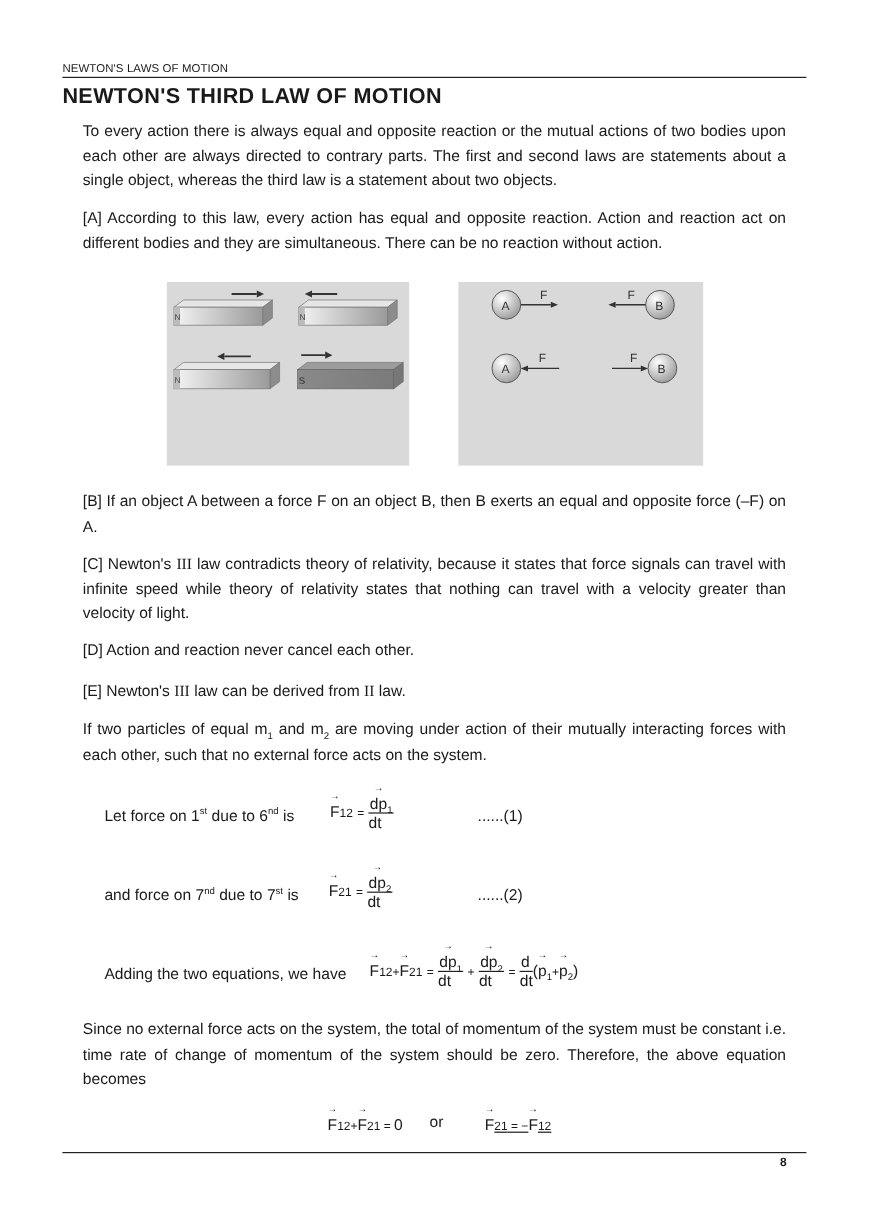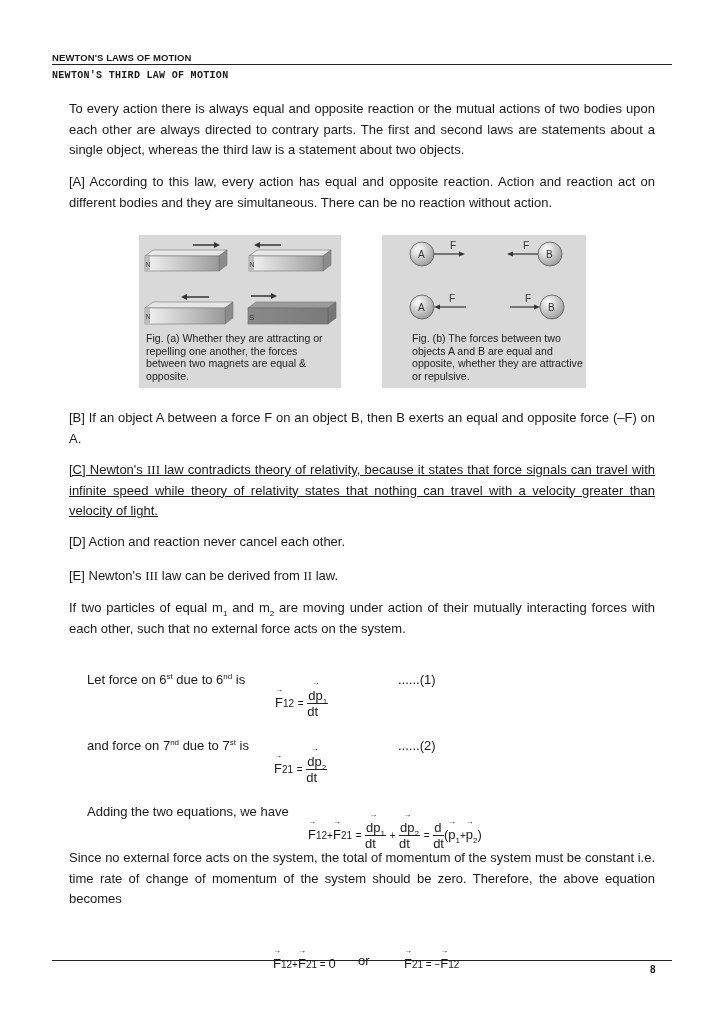--- a/index.html
+++ b/index.html
@@ -1,27 +1,27 @@
 <!DOCTYPE html>
 <html><head>
 <meta charset="utf-8">
 <style>
   html, body { margin:0; padding:0; background:#ffffff; }
   body { width:724px; height:1024px; position:relative; overflow:hidden;
          font-family:"Liberation Sans", sans-serif; color:#1a1a1a; }
-  .running-head { position:absolute; left:52px; top:52px; font-size:9.5px; font-weight:bold; letter-spacing:0.1px; }
+  .running-head { position:absolute; left:52px; top:52px; font-size:9.5px; font-weight:normal; letter-spacing:0.1px; }
   .rule-top { position:absolute; left:52px; top:64px; width:620px; height:0; border-top:1.6px solid #222; }
-  .section-title { position:absolute; left:52px; top:70px; font-size:10px; font-weight:bold; letter-spacing:0.3px;font-family:Liberation Mono, monospace; }
+  .section-title { position:absolute; left:52px; top:70px; font-size:18px; font-weight:bold; letter-spacing:0.3px; }
   .para { position:absolute; left:69px; width:586px; font-size:13px; line-height:20.5px; text-align:justify; }
   .roman { font-family:"Liberation Serif", serif; }
   sub, sup { font-size:8px; line-height:0; }
   .fig { position:absolute; background:#d9d9d9; }
   .fig-caption { position:absolute; font-size:10.6px; line-height:12.5px; color:#222; }
   .eq-line { position:absolute; left:87px; font-size:13px; }
-  .math { position:absolute; font-size:13px;margin-top:26px; }
+  .math { position:absolute; font-size:13px; }
   .frac { display:inline-block; text-align:left; vertical-align:middle; }
   .frac .num { display:block; border-bottom:1px solid #222; padding:0 1px; }
   .frac .den { display:block; }
   .vec { position:relative; display:inline-block; }
   .vec::before { content:"\2192"; position:absolute; top:-10px; left:50%; transform:translateX(-50%); font-size:8px; }
   .sm { font-size:10px; }
   .eqno { position:absolute; font-size:13px; }
   .rule-bottom { position:absolute; left:52px; top:960px; width:620px; border-top:1.4px solid #222; }
   .page-number { position:absolute; left:650px; top:964px; font-size:10px; font-weight:bold; }
 </style>
@@ -88,21 +88,20 @@
       <polygon points="109,73 117,67 197,67 189,73" fill="#9c9c9c" stroke="#777" stroke-width="0.6"></polygon>
       <polygon points="189,73 197,67 197,83 189,89" fill="#777" stroke="#666" stroke-width="0.6"></polygon>
       <rect x="109" y="73" width="80" height="16" fill="url(#barDark)" stroke="#666" stroke-width="0.6"></rect>
       <text x="110" y="85" font-size="8" fill="#333" font-family="Liberation Sans, sans-serif">S</text>
     </g>
     <g>
         <line x1="112" y1="61" x2="132" y2="61" stroke="#333" stroke-width="1.5"></line>
         <polygon points="132,58 138,61 132,64" fill="#333"></polygon>
       </g>
   </svg>
-  <div class="fig-caption" style="left:7px; top:97px; width:192px;">Fig. (a) Whether they are attracting or repelling one another, the forces between two magnets are equal &amp; opposite.</div>
 </div>
 
 <div class="fig" style="left:382px; top:235px; width:204px; height:153px;">
   <svg width="204" height="100" viewBox="0 0 204 100" style="position:absolute;left:0;top:0;">
     <defs>
       <radialGradient id="ball" cx="0.35" cy="0.3" r="0.75">
         <stop offset="0" stop-color="#ffffff"></stop>
           <stop offset="1" stop-color="#9a9a9a"></stop>
       </radialGradient>
     </defs>
@@ -139,34 +138,33 @@
     <g>
       <circle cx="170" cy="72" r="12" fill="url(#ball)" stroke="#555" stroke-width="0.8"></circle>
       <text x="166" y="76" font-size="10" fill="#333" font-family="Liberation Sans, sans-serif">B</text>
     </g>
     <g>
         <line x1="128" y1="72" x2="152" y2="72" stroke="#333" stroke-width="1.2"></line>
         <polygon points="152,69.5 158,72 152,74.5" fill="#333"></polygon>
       </g>
     <text x="143" y="67" font-size="10" fill="#333" font-family="Liberation Sans, sans-serif">F</text>
   </svg>
-  <div class="fig-caption" style="left:30px; top:97px; width:172px;">Fig. (b) The forces between two objects A and B are equal and opposite, whether they are attractive or repulsive.</div>
 </div>
 
 <div class="para" style="top:408px;">[B] If an object A between a force F on an object B, then B exerts an equal and opposite force  (–F)  on  A.</div>
 
-<div class="para" style="top:460px;text-decoration:underline;"><span>[C] Newton's </span><span class="roman">III</span><span> law contradicts theory of relativity, because it states that force signals can travel with infinite speed while theory of relativity states that nothing can travel with a velocity greater than velocity of light.</span></div>
+<div class="para" style="top:460px;"><span>[C] Newton's </span><span class="roman">III</span><span> law contradicts theory of relativity, because it states that force signals can travel with infinite speed while theory of relativity states that nothing can travel with a velocity greater than velocity of light.</span></div>
 
 <div class="para" style="top:532px;">[D] Action and reaction never cancel each other.</div>
 
 <div class="para" style="top:566px;"><span>[E] Newton's </span><span class="roman">III</span><span> law can be derived from </span><span class="roman">II</span><span> law.</span></div>
 
 <div class="para" style="top:598px;"><span>If two particles of equal m</span><sub>1</sub><span> and m</span><sub>2</sub><span> are moving under action of their mutually interacting forces with each other, such that no external force acts on the system.</span></div>
 
-<div class="eq-line" style="top:672px;"><span>Let force on 6</span><sup>st</sup><span> due to 6</span><sup>nd</sup><span> is</span></div>
+<div class="eq-line" style="top:672px;"><span>Let force on 1</span><sup>st</sup><span> due to 6</span><sup>nd</sup><span> is</span></div>
 <div class="math" style="left:275px; top:662px;">
   <span class="vec">F</span><span class="sm">12</span>
   <span class="sm">=</span>
   <span class="frac"><span class="num"><span class="vec">dp</span><sub>1</sub></span><span class="den">dt</span></span>
 </div>
 <div class="eqno" style="left:398px; top:672px;">......(1)</div>
 
 <div class="eq-line" style="top:738px;"><span>and force on 7</span><sup>nd</sup><span> due to 7</span><sup>st</sup><span> is</span></div>
 <div class="math" style="left:274px; top:728px;">
   <span class="vec">F</span><span class="sm">21</span>
@@ -185,18 +183,18 @@
   <span class="sm">=</span>
   <span class="frac"><span class="num">d</span><span class="den">dt</span></span><span>(</span><span class="vec">p</span><sub>1</sub><span class="sm">+</span><span class="vec">p</span><sub>2</sub><span>)</span>
 </div>
 
 <div class="para" style="top:848px;">Since no external force acts on the system, the total of momentum of the system must be constant i.e. time rate of change of momentum of the system should be zero. Therefore, the above equation becomes</div>
 
 <div class="math" style="left:273px; top:930px; white-space:nowrap;">
   <span class="vec">F</span><span class="sm">12</span><span class="sm">+</span><span class="vec">F</span><span class="sm">21</span><span class="sm"> = </span><span>0</span>
 </div>
 <div class="math" style="left:358px; top:927px;">or</div>
-<div class="math" style="left:404px; top:930px; white-space:nowrap;">
+<div class="math" style="left:404px; top:930px; white-space:nowrap;text-decoration:underline;">
   <span class="vec">F</span><span class="sm">21</span><span class="sm"> = −</span><span class="vec">F</span><span class="sm">12</span>
 </div>
 
 <div class="rule-bottom"></div>
 <div class="page-number">8</div>
 
 </body></html>

